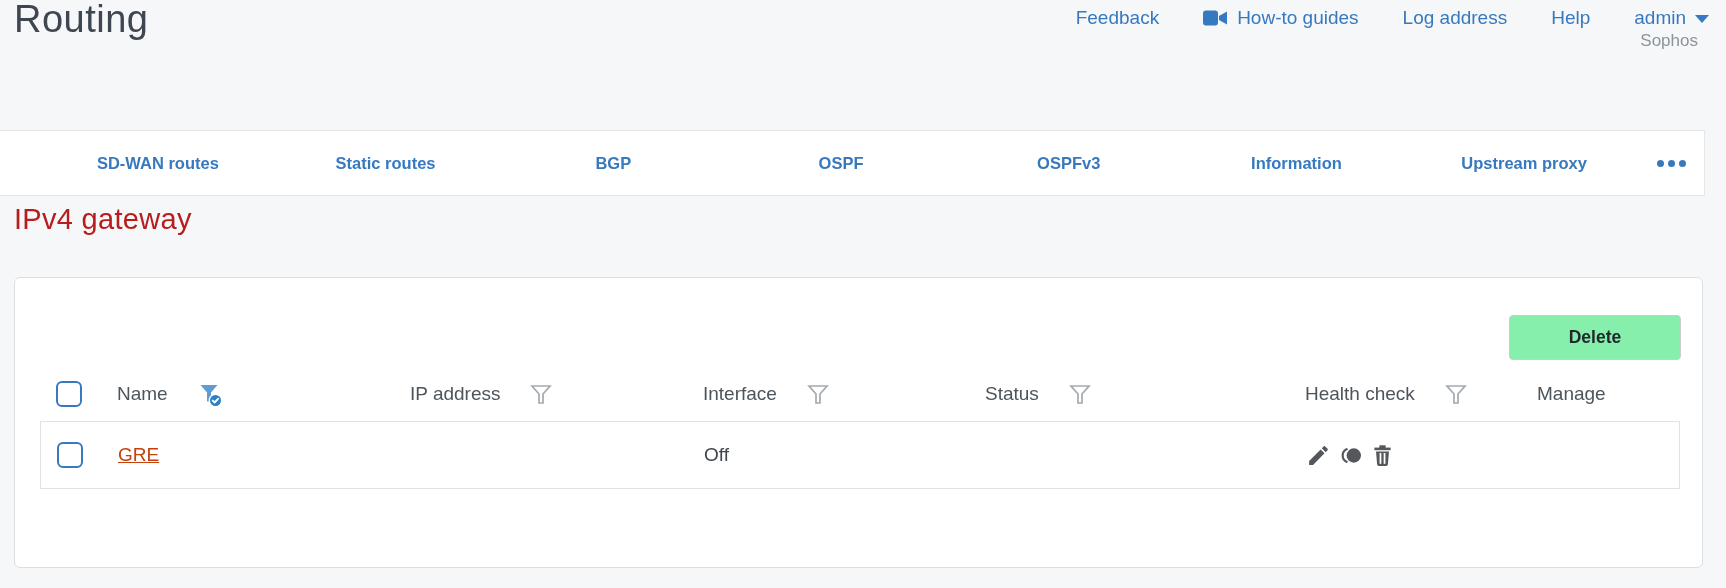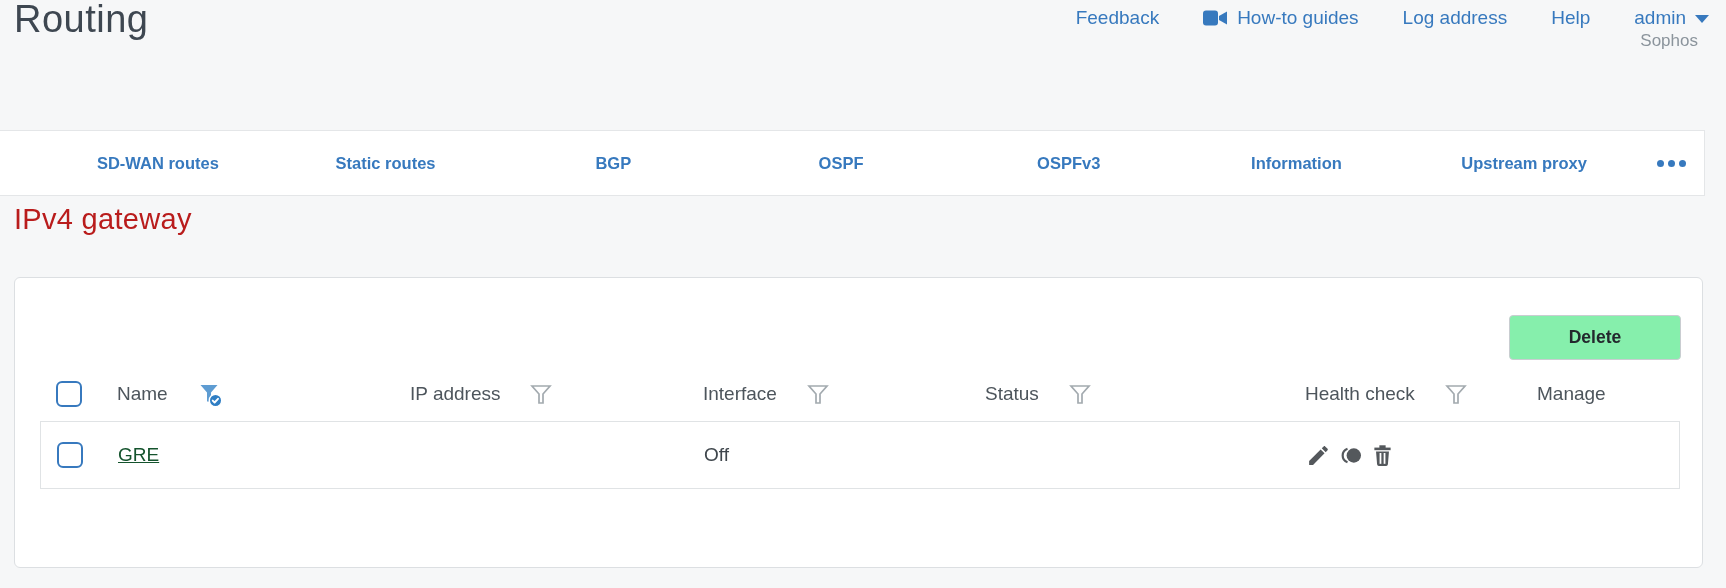--- a/index.html
+++ b/index.html
@@ -80,21 +80,21 @@
   .trow {
     position:absolute; left:25px; top:143px; width:1640px; height:68px;
     border:1px solid #e0e3e5; background:#fff;
     font-size:19px; color:#3f464c;
   }
   .th { display:flex; align-items:center; gap:29px; }
   .checkbox {
     width:26px; height:26px; margin-left:16px; cursor:pointer;
     border:2.5px solid #3779be; border-radius:6px; background:#fff;
   }
-  .name-link { color:#14532d; text-decoration:underline; cursor:pointer; }
+  .name-link { color:#c2410c; text-decoration:underline; cursor:pointer; }
   .status-dot { width:19px; height:19px; border-radius:50%; background:#7ecb29; margin-left:5px; }
   .manage-icons { display:flex; align-items:center; gap:6px; }
   .icon-btn { cursor:pointer; display:flex; align-items:center; }
   .funnel { cursor:pointer; display:flex; align-items:center; }
 </style>
 </head>
 <body>
 
 <h1 class="page-title">Routing</h1>
 

